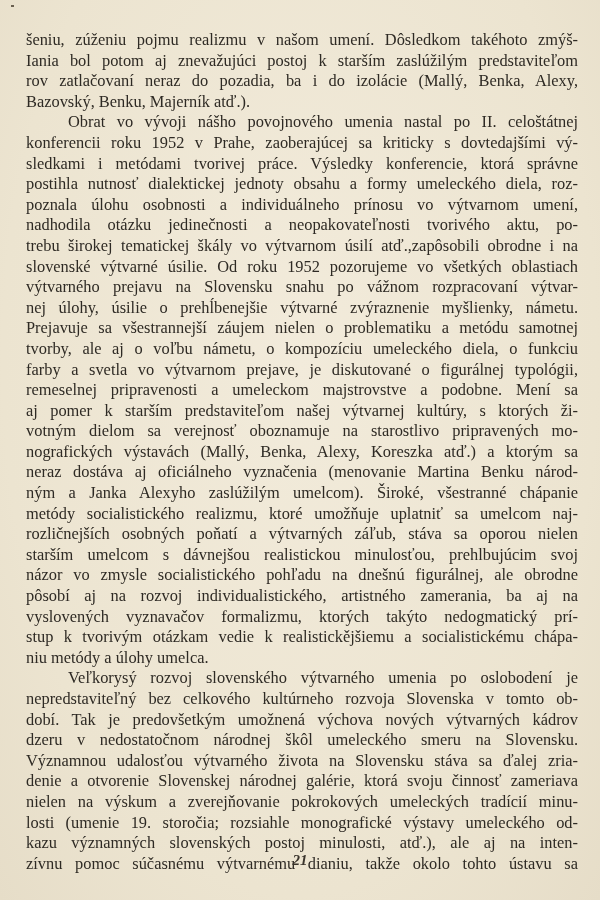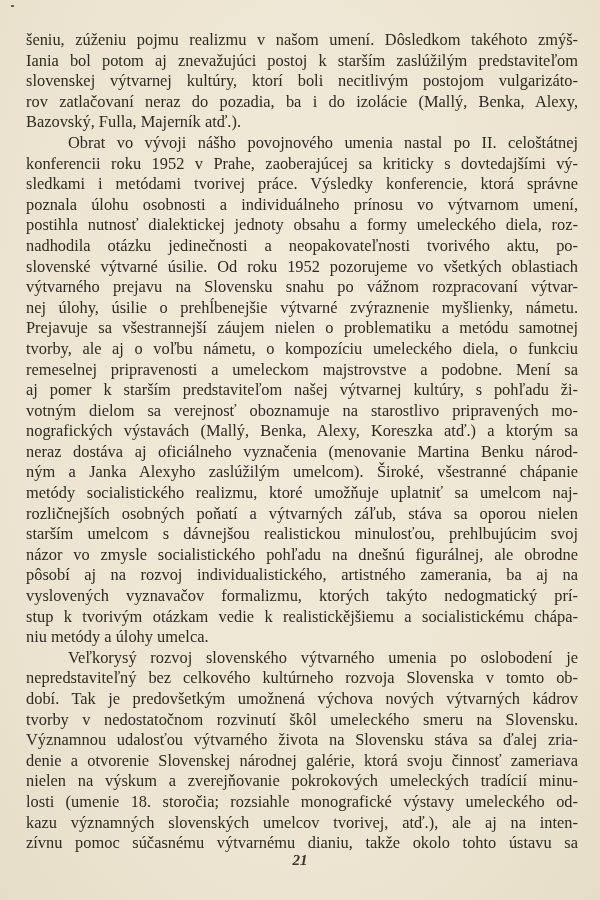--- a/index.html
+++ b/index.html
@@ -63,58 +63,59 @@
 </style>
 </head>
 <body>
 
 <div class="page">
   <div class="mark"></div>
   <div class="text-block" id="text-block">
       <div>
         <span class="line">šeniu, zúženiu pojmu realizmu v našom umení. Dôsledkom takéhoto zmýš-</span>
         <span class="line">Iania bol potom aj znevažujúci postoj k starším zaslúžilým predstaviteľom</span>
-        <span class="line">slovenskej výtvarnej kultúry, ktorí boli necitlivým postojom vulgarizáto-</span>
         <span class="line">rov zatlačovaní neraz do pozadia, ba i do izolácie (Mallý, Benka, Alexy,</span>
-        <span class="line last">Bazovský, Fulla, Majerník atď.).</span>
+        <span class="line last">Bazovský, Benku, Majerník atď.).</span>
       </div>
       <div>
         <span class="line indent">Obrat vo vývoji nášho povojnového umenia nastal po II. celoštátnej</span>
         <span class="line">konferencii roku 1952 v Prahe, zaoberajúcej sa kriticky s dovtedajšími vý-</span>
         <span class="line">sledkami i metódami tvorivej práce. Výsledky konferencie, ktorá správne</span>
+        <span class="line">postihla nutnosť dialektickej jednoty obsahu a formy umeleckého diela, roz-</span>
         <span class="line">poznala úlohu osobnosti a individuálneho prínosu vo výtvarnom umení,</span>
-        <span class="line">postihla nutnosť dialektickej jednoty obsahu a formy umeleckého diela, roz-</span>
         <span class="line">nadhodila otázku jedinečnosti a neopakovateľnosti tvorivého aktu, po-</span>
+        <span class="line">trebu širokej tematickej škály vo výtvarnom úsilí atď.,zapôsobili obrodne i na</span>
         <span class="line">slovenské výtvarné úsilie. Od roku 1952 pozorujeme vo všetkých oblastiach</span>
         <span class="line">výtvarného prejavu na Slovensku snahu po vážnom rozpracovaní výtvar-</span>
         <span class="line">nej úlohy, úsilie o prehĺbenejšie výtvarné zvýraznenie myšlienky, námetu.</span>
         <span class="line">Prejavuje sa všestrannejší záujem nielen o problematiku a metódu samotnej</span>
         <span class="line">tvorby, ale aj o voľbu námetu, o kompozíciu umeleckého diela, o funkciu</span>
+        <span class="line">farby a svetla vo výtvarnom prejave, je diskutované o figurálnej typológii,</span>
         <span class="line">remeselnej pripravenosti a umeleckom majstrovstve a podobne. Mení sa</span>
-        <span class="line">aj pomer k starším predstaviteľom našej výtvarnej kultúry, s pohľadu ži-</span>
+        <span class="line">aj pomer k starším predstaviteľom našej výtvarnej kultúry, s ktorých ži-</span>
         <span class="line">votným dielom sa verejnosť oboznamuje na starostlivo pripravených mo-</span>
         <span class="line">nografických výstavách (Mallý, Benka, Alexy, Koreszka atď.) a ktorým sa</span>
         <span class="line">neraz dostáva aj oficiálneho vyznačenia (menovanie Martina Benku národ-</span>
         <span class="line">ným a Janka Alexyho zaslúžilým umelcom). Široké, všestranné chápanie</span>
         <span class="line">metódy socialistického realizmu, ktoré umožňuje uplatniť sa umelcom naj-</span>
         <span class="line">rozličnejších osobných poňatí a výtvarných záľub, stáva sa oporou nielen</span>
         <span class="line">starším umelcom s dávnejšou realistickou minulosťou, prehlbujúcim svoj</span>
         <span class="line">názor vo zmysle socialistického pohľadu na dnešnú figurálnej, ale obrodne</span>
         <span class="line">pôsobí aj na rozvoj individualistického, artistného zamerania, ba aj na</span>
         <span class="line">vyslovených vyznavačov formalizmu, ktorých takýto nedogmatický prí-</span>
         <span class="line">stup k tvorivým otázkam vedie k realistickějšiemu a socialistickému chápa-</span>
         <span class="line last">niu metódy a úlohy umelca.</span>
       </div>
       <div>
         <span class="line indent">Veľkorysý rozvoj slovenského výtvarného umenia po oslobodení je</span>
         <span class="line">nepredstaviteľný bez celkového kultúrneho rozvoja Slovenska v tomto ob-</span>
         <span class="line">dobí. Tak je predovšetkým umožnená výchova nových výtvarných kádrov</span>
-        <span class="line">tvorby v nedostatočnom rozvinutí škôl umeleckého smeru na Slovensku.</span>
+        <span class="line">dzeru v nedostatočnom národnej škôl umeleckého smeru na Slovensku.</span>
         <span class="line">Významnou udalosťou výtvarného života na Slovensku stáva sa ďalej zria-</span>
         <span class="line">denie a otvorenie Slovenskej národnej galérie, ktorá svoju činnosť zameriava</span>
         <span class="line">nielen na výskum a zverejňovanie pokrokových umeleckých tradícií minu-</span>
-        <span class="line">losti (umenie 18. storočia; rozsiahle monografické výstavy umeleckého od-</span>
-        <span class="line">kazu významných slovenských umelcov tvorivej, atď.), ale aj na inten-</span>
+        <span class="line">losti (umenie 19. storočia; rozsiahle monografické výstavy umeleckého od-</span>
+        <span class="line">kazu významných slovenských postoj minulosti, atď.), ale aj na inten-</span>
         <span class="line">zívnu pomoc súčasnému výtvarnému dianiu, takže okolo tohto ústavu sa</span>
       </div>
     </div>
   <div class="page-number">21</div>
 </div>
 
 </body></html>

